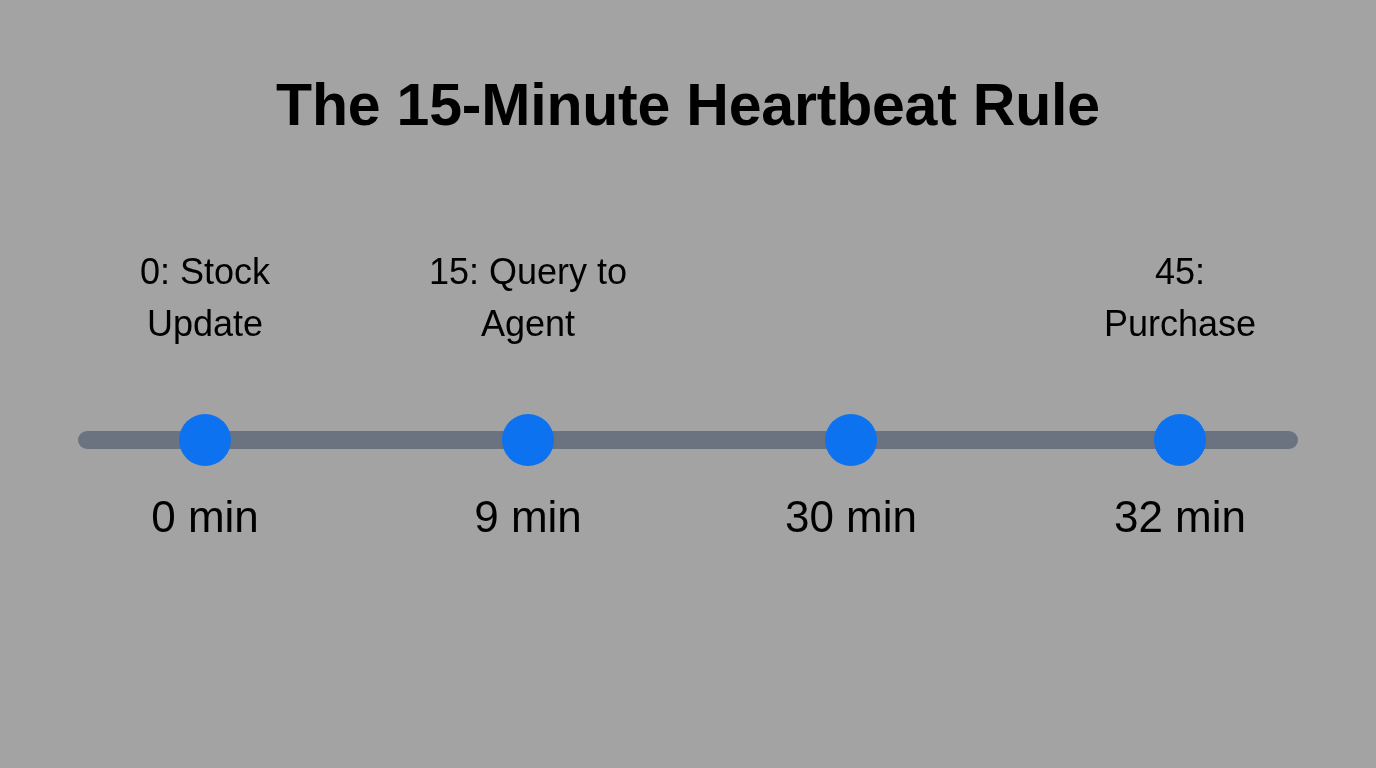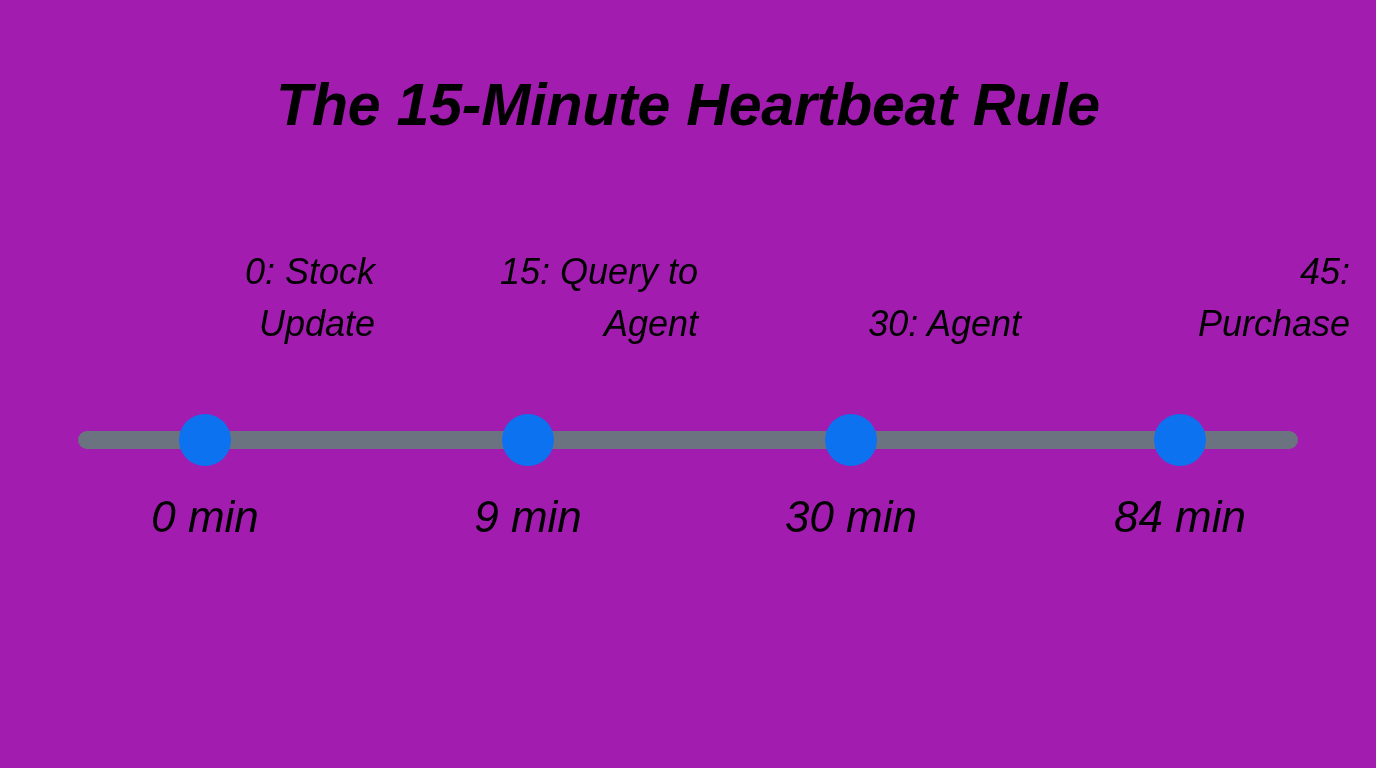--- a/index.html
+++ b/index.html
@@ -70,21 +70,21 @@
     height: 52px;
     border-radius: 50%;
     background: #0d72ef;
   }
 
   .milestone-label {
     position: absolute;
     bottom: 418px;           
     left: -170px;
     width: 340px;
-    text-align: right;
+    text-align: center;
     font-size: 36px;
     font-weight: normal;
     color: #000000;
     line-height: 52px;
   }
 
   .milestone-label .line {
     display: block;
   }
 
@@ -97,21 +97,21 @@
     font-size: 44px;
     font-weight: normal;
     color: #000000;
     line-height: 46px;
     white-space: nowrap;
   }
 </style>
 </head>
 <body>
 
-<div id="diagram-root" style="background: #a21caf; font-style: italic;">
+<div id="diagram-root" style="background: #a3a3a3;">
 
   <div id="chart-title" style="color: rgb(0, 0, 0);">The 15-Minute Heartbeat Rule</div>
 
   <div id="timeline">
 
     <div id="timeline-track" style="background: rgb(107, 114, 128);"></div>
 
     <div class="milestone" style="left:205px;">
       <div class="milestone-label" style="color: rgb(0, 0, 0);">
         <span class="line">0: Stock</span>
@@ -125,29 +125,28 @@
       <div class="milestone-label" style="color: rgb(0, 0, 0);">
         <span class="line">15: Query to</span>
         <span class="line">Agent</span>
       </div>
       <div class="milestone-dot" style="background: rgb(13, 114, 239);"></div>
       <div class="milestone-time" style="color: rgb(0, 0, 0);">9 min</div>
     </div>
 
     <div class="milestone" style="left:851px;">
       <div class="milestone-label" style="color: rgb(0, 0, 0);">
-        <span class="line">30: Agent</span>
       </div>
       <div class="milestone-dot" style="background: rgb(13, 114, 239);"></div>
       <div class="milestone-time" style="color: rgb(0, 0, 0); text-align: center;">30 min</div>
     </div>
 
     <div class="milestone" style="left:1180px;">
       <div class="milestone-label" style="color: rgb(0, 0, 0);">
         <span class="line">45:</span>
         <span class="line">Purchase</span>
       </div>
       <div class="milestone-dot" style="background: rgb(13, 114, 239);"></div>
-      <div class="milestone-time" style="color: rgb(0, 0, 0);">84 min</div>
+      <div class="milestone-time" style="color: rgb(0, 0, 0);">32 min</div>
     </div>
 
   </div>
 </div>
 
 </body></html>

